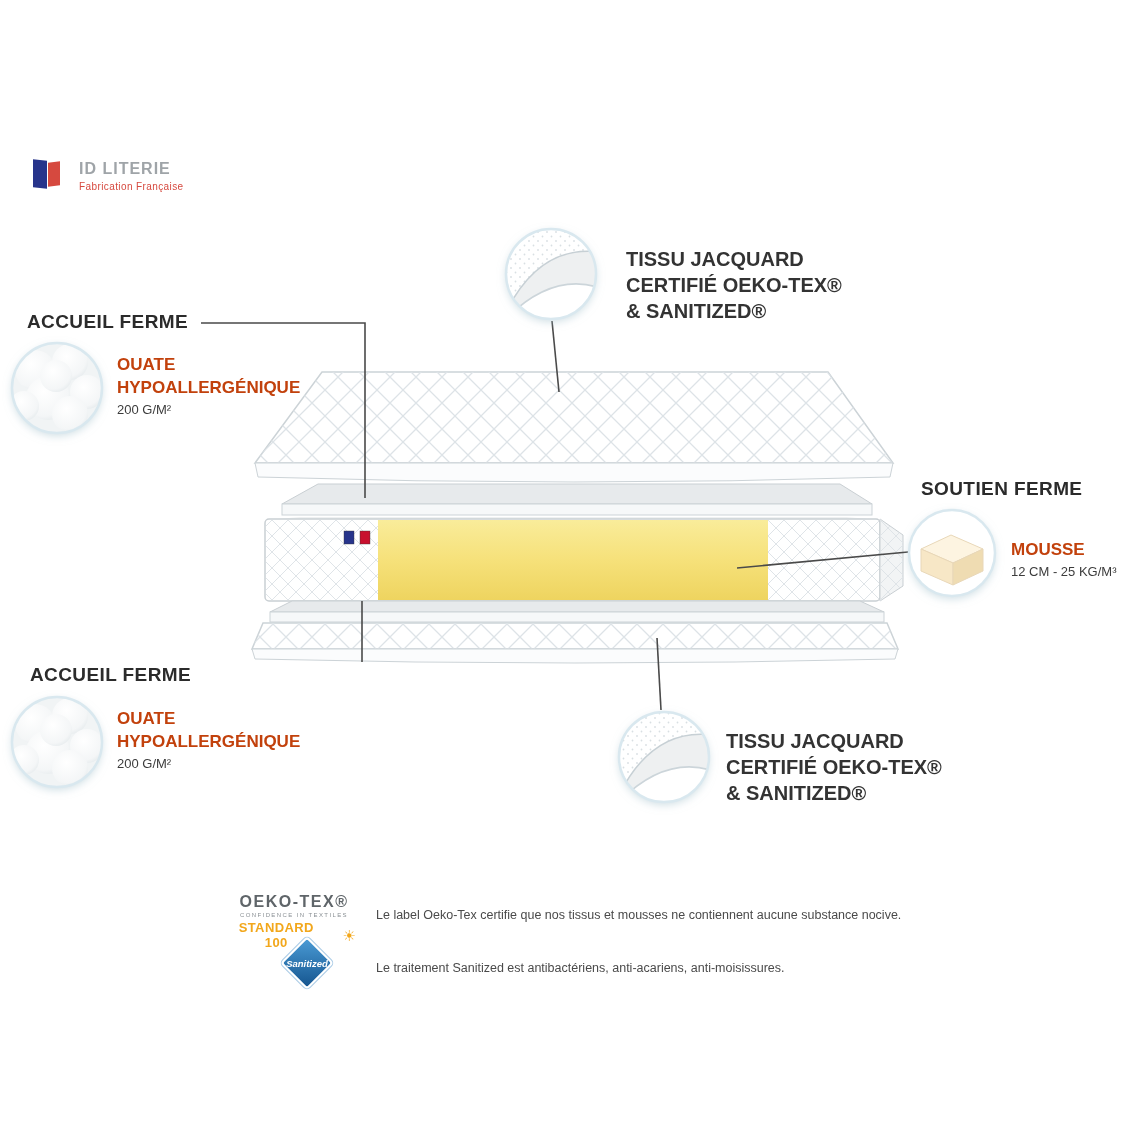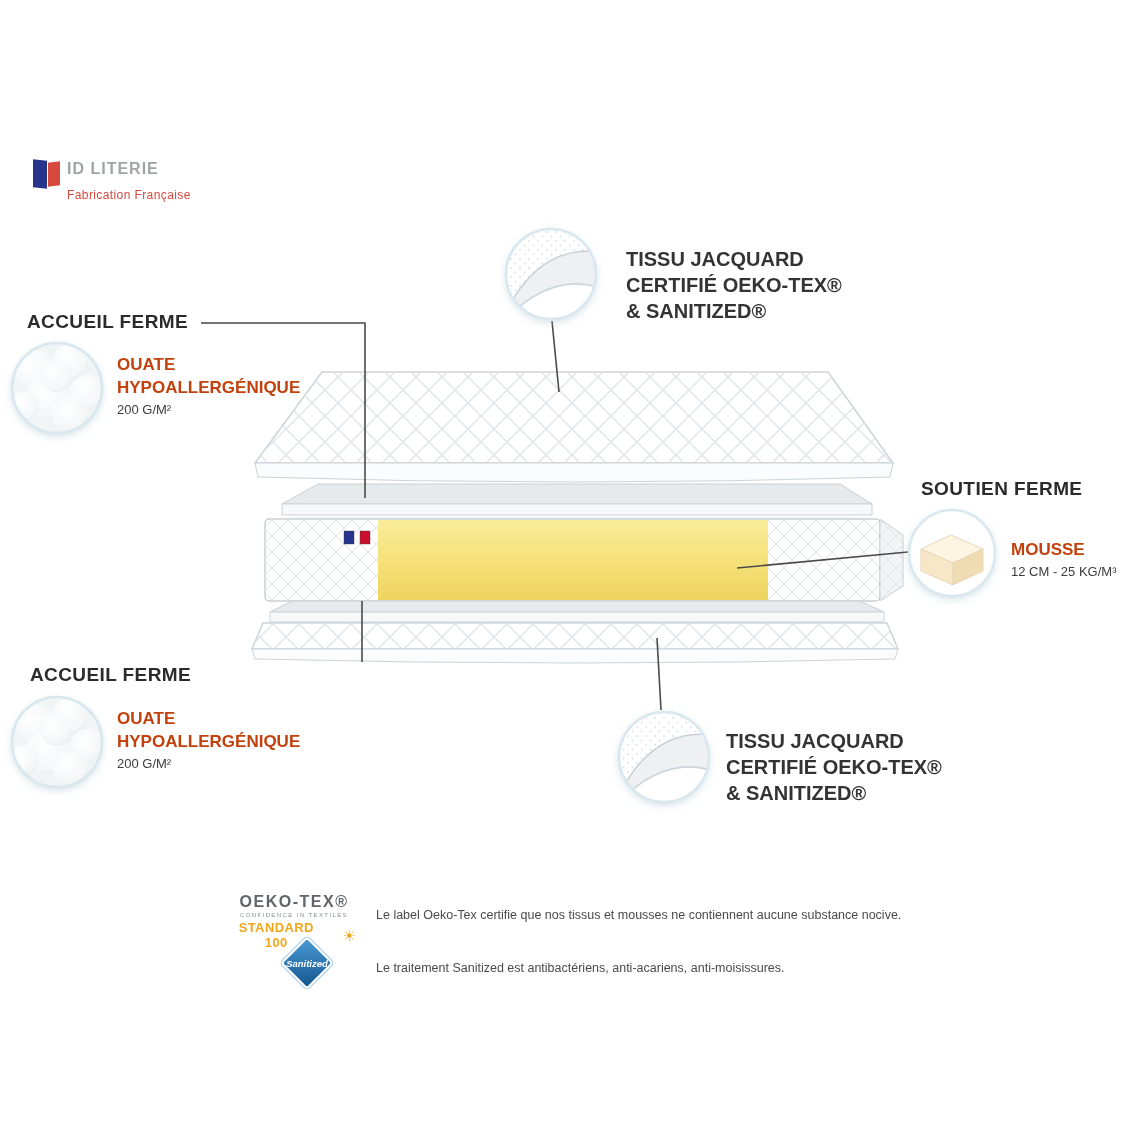--- a/index.html
+++ b/index.html
@@ -8,21 +8,21 @@
     width:1140px; height:1140px; position:relative; overflow:hidden;
     font-family:"Liberation Sans", sans-serif; color:#2e2e2e;
   }
   .abs { position:absolute; }
   .stage { position:absolute; left:0; top:0; }
   .heading { font-size:19px; font-weight:700; color:#2b2b2b; letter-spacing:.4px; white-space:nowrap; }
   .callout-title { font-size:17px; font-weight:800; color:#c2410c; line-height:23px; white-space:nowrap; }
   .callout-spec { font-size:13px; font-weight:400; color:#3c3c3c; margin-top:3px; white-space:nowrap; }
   .tissu-line { font-size:20px; font-weight:800; color:#333333; line-height:26px; white-space:nowrap; }
   .brand-name { font-size:16px; font-weight:700; color:#9fa4a8; letter-spacing:1px; }
-  .brand-tagline { font-size:12px; color:#d6493f; letter-spacing:.4px; margin-top:10px; }
+  .brand-tagline { font-size:10px; color:#d6493f; letter-spacing:.4px; margin-top:3px; }
   .cert-text { font-size:12.5px; color:#4a4a4a; white-space:nowrap; }
   .oeko-brand { font-size:16px; font-weight:700; color:#5f6569; letter-spacing:1.5px; }
   .oeko-sub { font-size:6px; color:#8a9094; letter-spacing:1.4px; margin:1px 0 2px 0; }
   .oeko-standard { font-size:13px; font-weight:700; color:#F2A71B; letter-spacing:.4px; }
   .sun { color:#F2A71B; font-size:15px; line-height:1; }
 </style>
 </head>
 <body>
 
 <svg class="stage" width="1140" height="1140" viewBox="0 0 1140 1140">
@@ -174,21 +174,21 @@
       <path d="M619,795 Q653,727 713,735 L713,712 L619,712 Z" fill="#ffffff"></path>
       <path d="M619,795 Q653,727 713,735 L713,712 L619,712 Z" fill="url(#dots)"></path>
       <path d="M619,795 Q653,727 713,735" fill="none" stroke="#c7d0d5" stroke-width="1.5"></path>
       <path d="M613,808 Q665,751 719,773 L719,808 Z" fill="#ffffff"></path>
       <path d="M613,808 Q665,751 719,773" fill="none" stroke="#ccd5da" stroke-width="1.5"></path>
     </g>
     <circle cx="664" cy="757" r="45" fill="none" stroke="#d9e8ef" stroke-width="2.5"></circle>
   </g>
 </svg>
 
-<div class="abs" style="left:33px; top:160px; display:flex; gap:4px; align-items:flex-start;">
+<div class="abs" style="left:33px; top:160px; display:flex; gap:16px; align-items:flex-start;">
   <div style="position:relative; width:30px; height:28px;">
     <span style="position:absolute; left:0; top:0; width:14px; height:28px; background:#27348B; transform:skewY(6deg);"></span>
     <span style="position:absolute; left:15px; top:2px; width:12px; height:24px; background:#D6493F; transform:skewY(-6deg);"></span>
   </div>
   <div>
     <div class="brand-name">ID LITERIE</div>
     <div class="brand-tagline">Fabrication Française</div>
   </div>
 </div>
 

